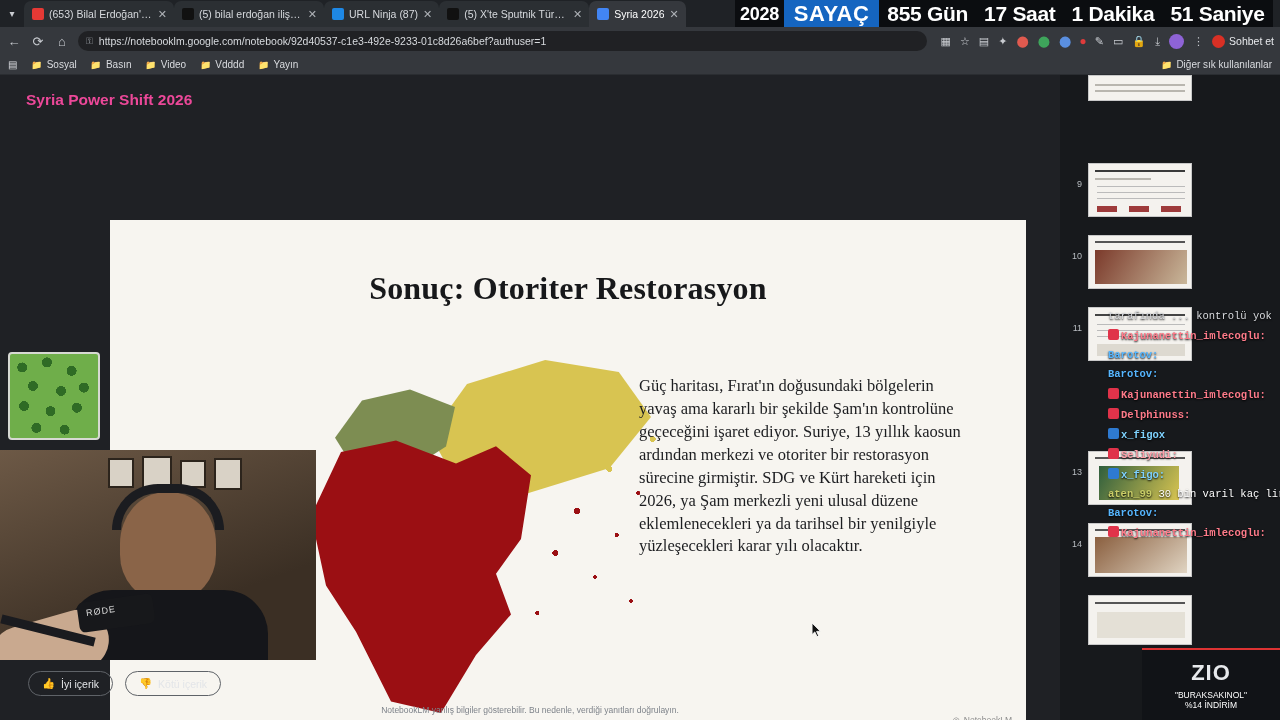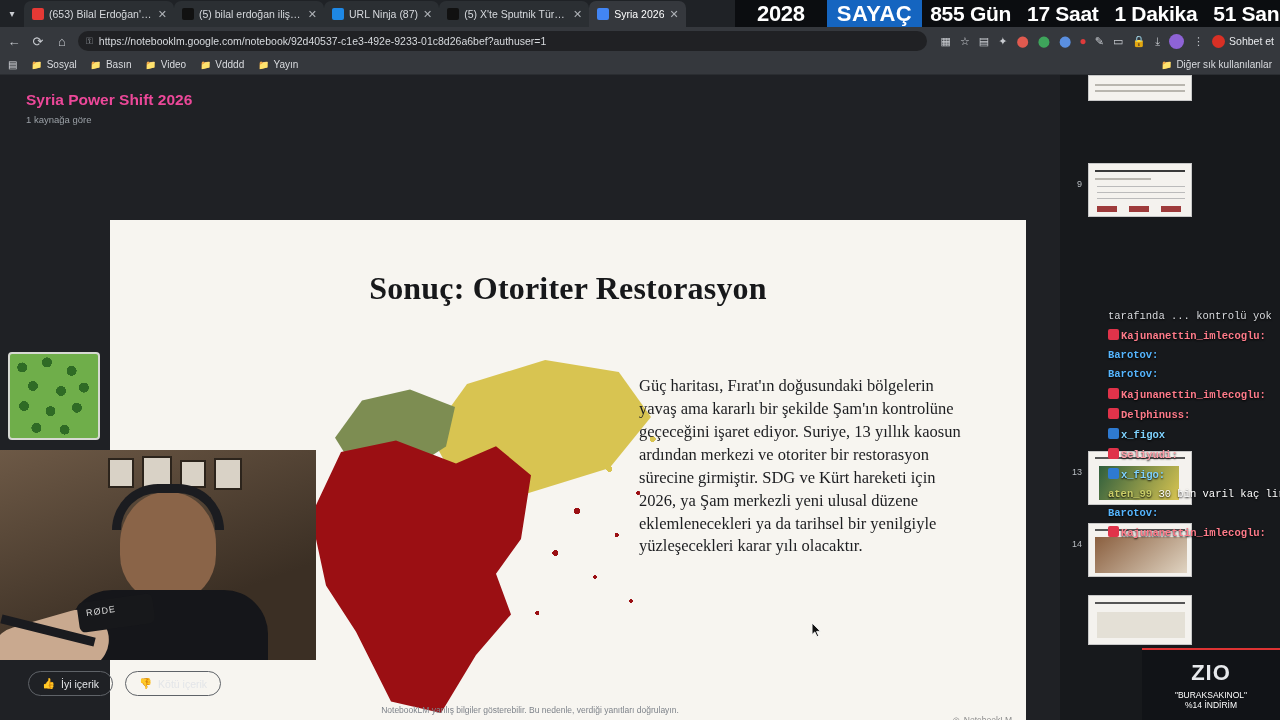--- a/index.html
+++ b/index.html
@@ -38,22 +38,22 @@
 
   
   .countdown {
     position:absolute; top:0; left:735px; width:545px; height:28px;
     display:flex; align-items:center; gap:0px;
     font-family:"Liberation Sans", sans-serif;
     font-weight:bold; color:#ffffff; font-size:22px;
     letter-spacing:-0.3px;
   }
   .cd-year {
-    background:#0b0d10; color:#fff; padding:1px 22px; height:28px;
-    display:flex; align-items:center; font-size:22px;
+    background:#0b0d10; color:#fff; padding:1px 5px; height:28px;
+    display:flex; align-items:center; font-size:18px;
   }
   .cd-label {
     background:#1565c0; color:#fff; padding:1px 10px; height:28px;
     display:flex; align-items:center; font-size:22px; letter-spacing:0.5px;
   }
   .cd-seg { padding:1px 8px; height:28px; display:flex; align-items:center;
     background:#0b0d10; color:#fff; font-size:21px; white-space:nowrap; }
 
   
   .omnibar {
@@ -359,21 +359,20 @@
     <div class="bm bm-right">
       <span class="ico">📁</span>
       <span>Diğer sık kullanılanlar</span>
     </div>
   </div>
 
   <div class="app">
 
     <div class="panel-header">
       <div class="panel-title">Syria Power Shift 2026</div>
-      <div class="panel-sub">1 kaynağa göre</div>
     </div>
 
     <div class="panel-actions">
       <span>⌁</span>
       <span>☰</span>
       <span>⤓</span>
       <span>▷</span>
       <span>⤢</span>
       <span>✕</span>
     </div>
@@ -427,21 +426,38 @@
         <div class="tline" style="top:14px; right:40px;"></div>
         <div class="tbar" style="left:8px; top:22px; width:88px; height:1px; background:#bbb;"></div>
         <div class="tbar" style="left:8px; top:28px; width:88px; height:1px; background:#bbb;"></div>
         <div class="tbar" style="left:8px; top:34px; width:88px; height:1px; background:#bbb;"></div>
         <div class="tbar" style="left:8px; top:42px; width:20px; height:6px; background:#9e3b3b;"></div>
         <div class="tbar" style="left:40px; top:42px; width:20px; height:6px; background:#9e3b3b;"></div>
         <div class="tbar" style="left:72px; top:42px; width:20px; height:6px; background:#9e3b3b;"></div>
       </div>
     </div>
 
-
+    <div class="thumb-row" style="top:160px;">
+      <span class="thumb-num">10</span>
+      <div class="thumb">
+        <div class="tline" style="top:5px; background:#555;"></div>
+        <div class="tbar thumb-photo" style="left:6px; top:14px; width:92px; height:34px; background:linear-gradient(120deg,#7b3a2b,#c9b79a);"></div>
+      </div>
+    </div>
+
+    <div class="thumb-row" style="top:232px;">
+      <span class="thumb-num">11</span>
+      <div class="thumb">
+        <div class="tline" style="top:6px; background:#444;"></div>
+        <div class="tbar" style="left:8px; top:16px; width:88px; height:1px; background:#bbb;"></div>
+        <div class="tbar" style="left:8px; top:22px; width:88px; height:1px; background:#bbb;"></div>
+        <div class="tbar" style="left:8px; top:28px; width:60px; height:1px; background:#bbb;"></div>
+        <div class="tbar" style="left:8px; top:36px; width:88px; height:12px; background:#ddd9d0;"></div>
+      </div>
+    </div>
 
 
     <div class="thumb-row" style="top:376px;">
       <span class="thumb-num">13</span>
       <div class="thumb">
         <div class="tline" style="top:5px; background:#555;"></div>
         <div class="tbar" style="left:10px; top:14px; width:80px; height:34px; background:linear-gradient(120deg,#2f5e3d,#d8c451);"></div>
       </div>
     </div>
 

